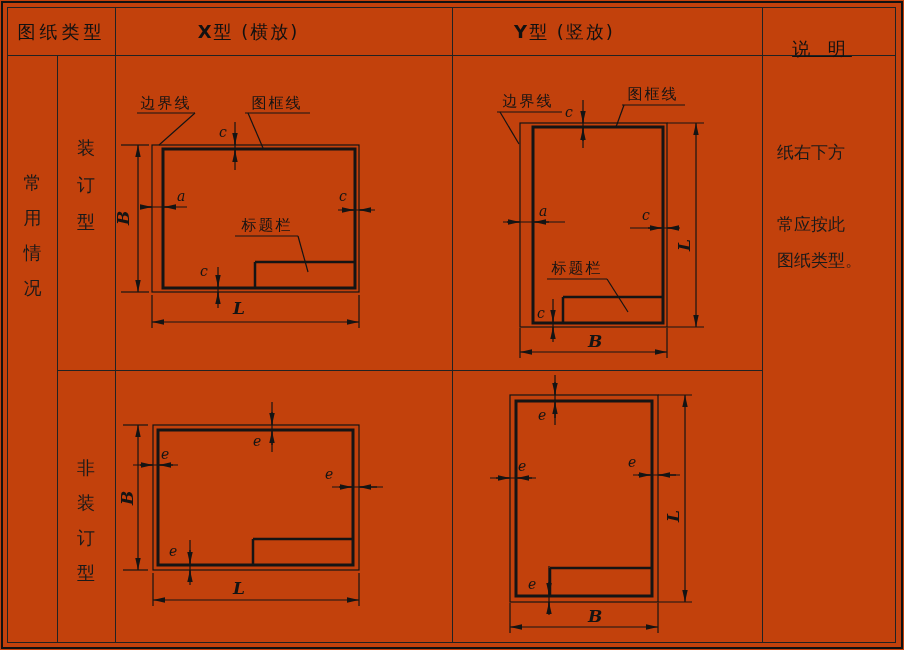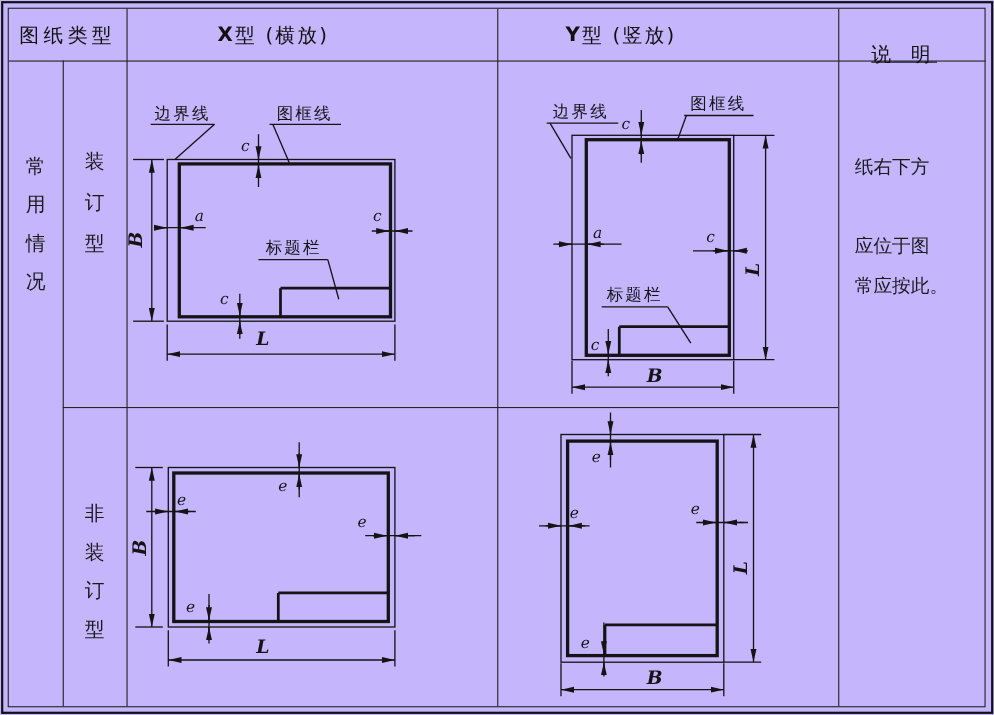--- a/index.html
+++ b/index.html
@@ -1,16 +1,16 @@
 <!DOCTYPE html>
 <html><head>
 <meta charset="utf-8">
 <style>
   html,body{margin:0;padding:0;background:#e8e8e8;}
-  .page{position:relative;width:904px;height:650px;background:#c4b5fd;overflow:hidden;
+  .page{position:relative;width:904px;height:650px;background:#c2410c;overflow:hidden;
         font-family:"DejaVu Sans","Liberation Sans",sans-serif;color:#111;}
   .abs{position:absolute;}
   .border-outer{left:1px;top:1px;width:898px;height:644px;border:2px solid #111;}
   .border-inner{left:7px;top:7px;width:887px;height:634px;border:1px solid #222;}
   .vline{width:1px;background:#222;}
   .hline{height:1px;background:#222;}
   .cell{display:flex;align-items:center;justify-content:center;font-size:18px;}
   .ls4{letter-spacing:4px;}
   .ls2{letter-spacing:2px;}
   .ls6{letter-spacing:6px;}
@@ -50,34 +50,34 @@
       <b>X</b>
       <span> 型 (横放)</span>
     </div>
   <div class="abs cell hdr ls2" style="left:452px;top:8px;width:310px;height:47px;box-sizing:border-box;padding-right:85px;">
       <b>Y</b>
       <span> 型 (竖放)</span>
     </div>
   <div class="abs cell ls6" style="left:762px;top:25px;width:120px;height:47px;text-decoration:underline;">说 明</div>
 
   <div class="abs" style="left:8px;top:55px;width:49px;height:587px;">
-    <div class="vwrap" style="padding-top:79px;line-height:35px;">常用情况</div>
+    <div class="vwrap" style="padding-top:110px;line-height:35px;">常用情况</div>
   </div>
   <div class="abs" style="left:57px;top:55px;width:58px;height:315px;">
     <div class="vwrap" style="padding-top:74px;line-height:37px;">装订型</div>
   </div>
   <div class="abs" style="left:57px;top:370px;width:58px;height:272px;margin-top:26px;">
     <div class="vwrap" style="padding-top:54px;line-height:35px;">非装订型</div>
   </div>
 
   <div class="abs notes" style="left:762px;top:55px;width:134px;height:587px;box-sizing:border-box;padding:79px 0 0 15px;">
     <div class="nline"><b></b><span>纸右下方</span></div>
     <div class="nline"><b></b><span></span></div>
-    <div class="nline"><b></b><span>应位于图</span></div>
-    <div class="nline"><b></b><span>常应按此。</span></div>
+    <div class="nline"><b></b><span>常应按此</span></div>
+    <div class="nline"><b></b><span>图纸类型。</span></div>
   </div>
 
   <svg style="left:115px;top:55px;" width="337" height="315" viewBox="0 0 337 315">
     <defs>
       <marker id="mf1" viewBox="0 0 12 8" refX="12" refY="4" markerWidth="12" markerHeight="8" markerUnits="userSpaceOnUse" orient="auto">
           <path d="M0,1.3 L12,4 L0,6.7 Z" fill="#141414"></path>
         </marker>
       <marker id="mr1" viewBox="0 0 12 8" refX="0" refY="4" markerWidth="12" markerHeight="8" markerUnits="userSpaceOnUse" orient="auto">
           <path d="M12,1.3 L0,4 L12,6.7 Z" fill="#141414"></path>
         </marker>

